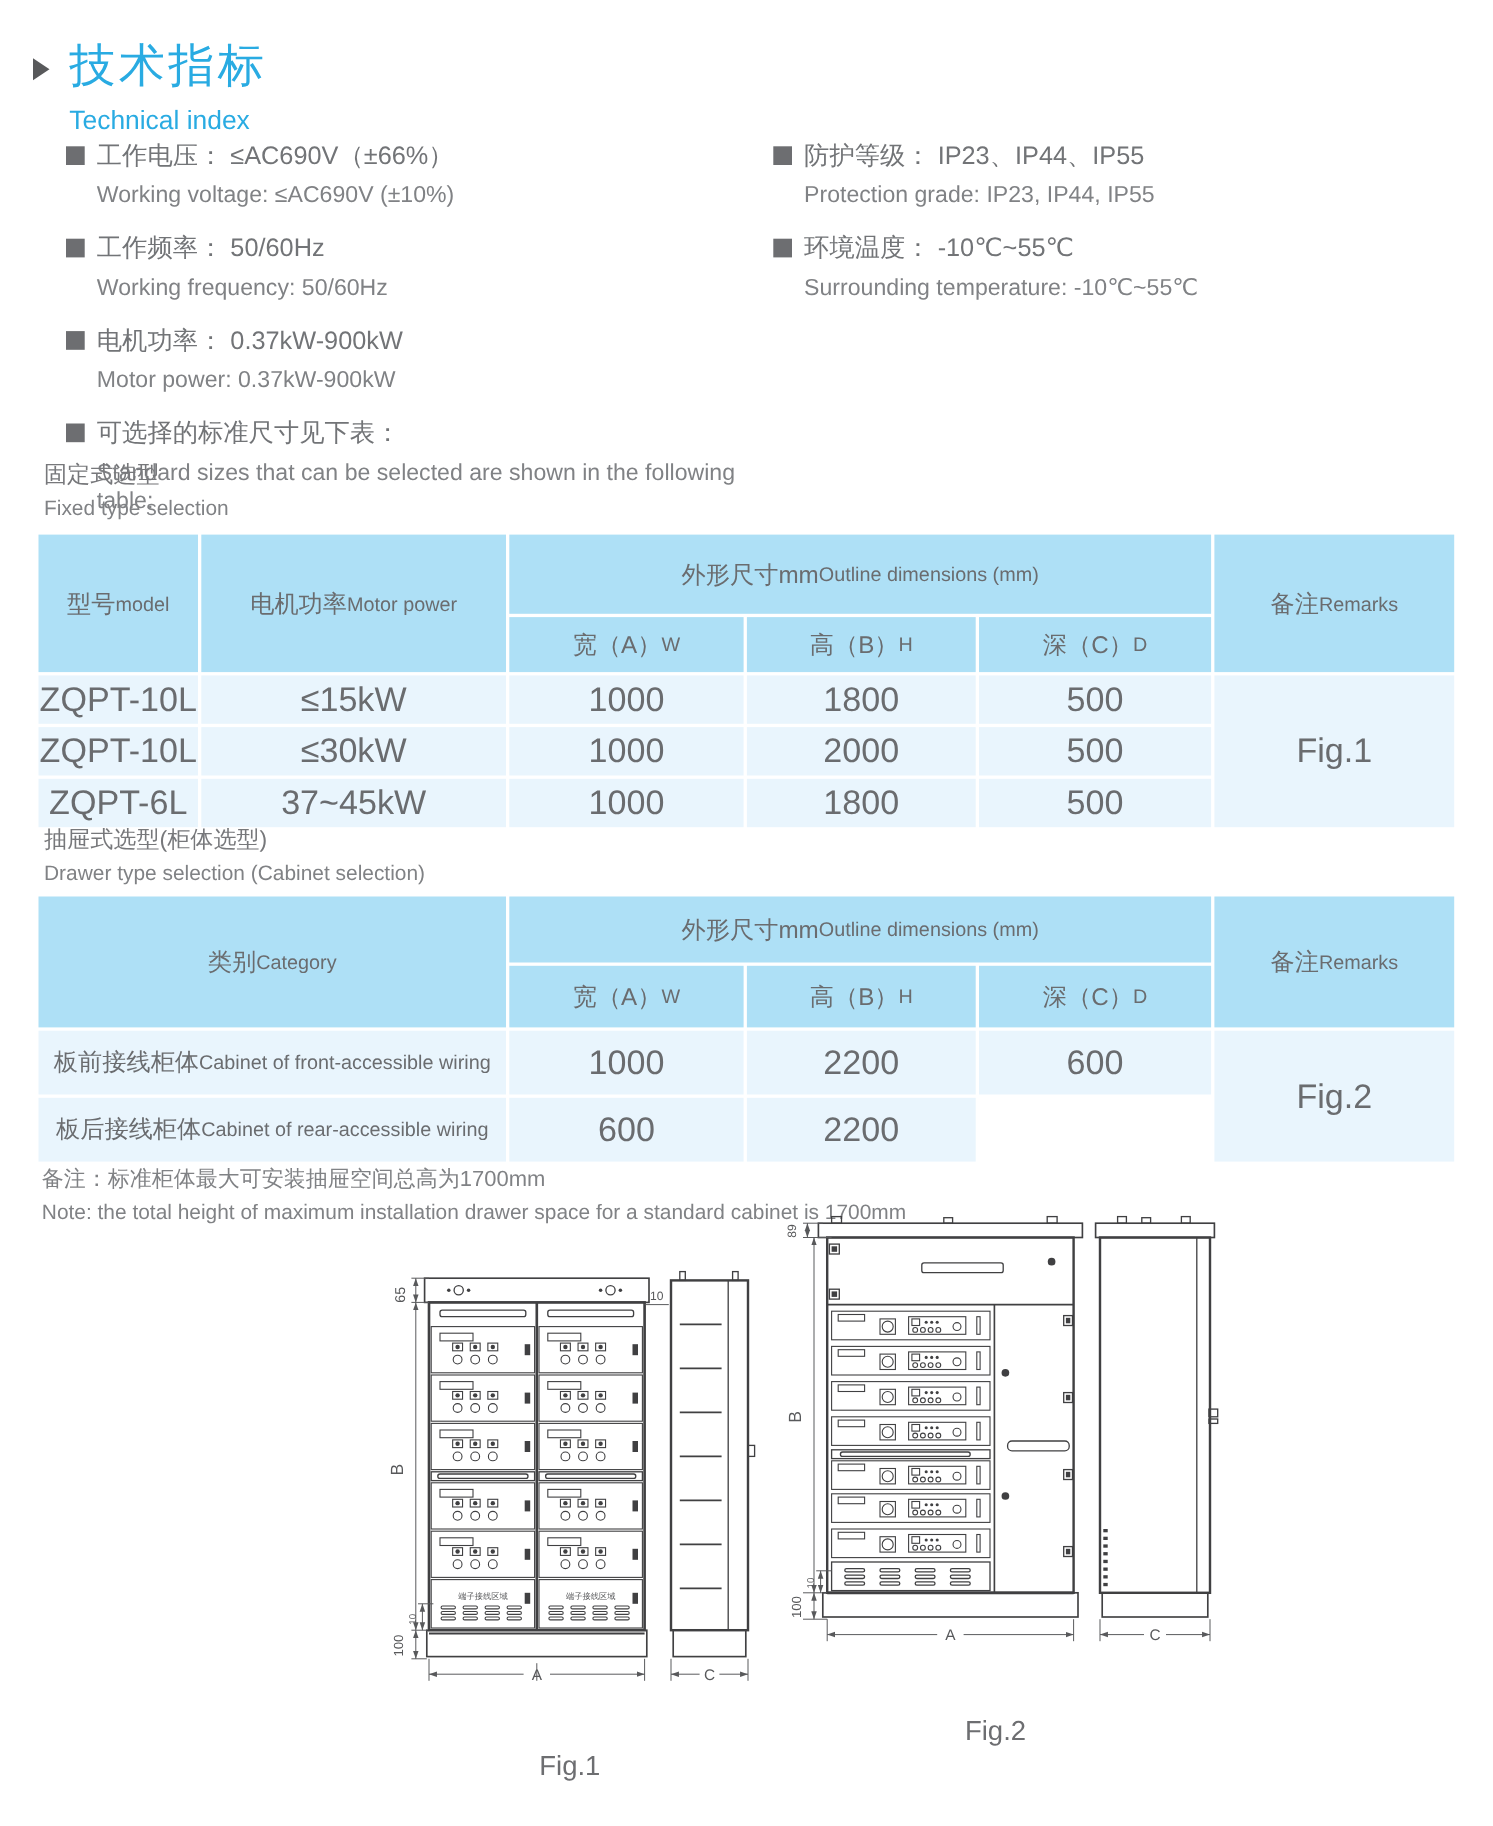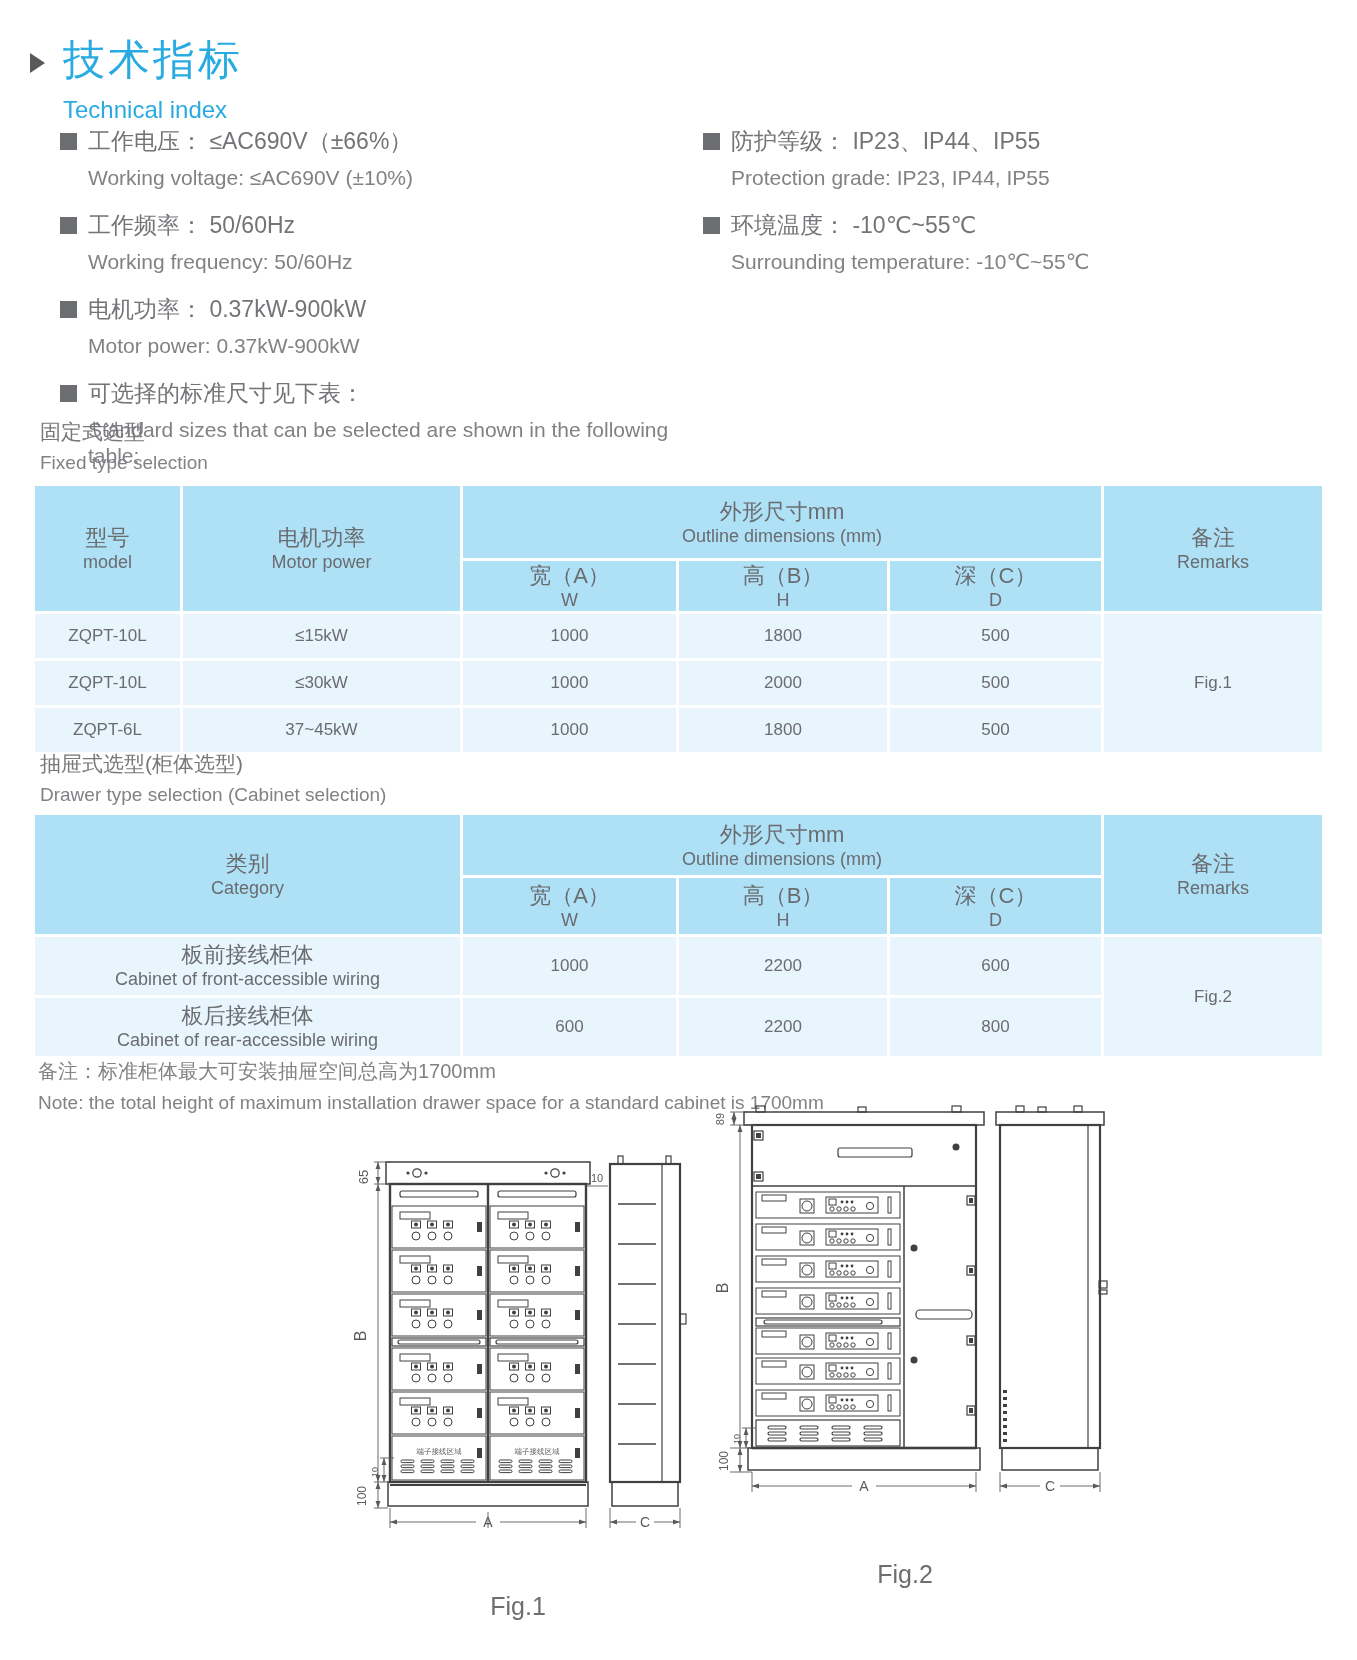--- a/index.html
+++ b/index.html
@@ -28,28 +28,28 @@
   .sec-title{position:absolute;left:40px;font-size:21px;color:#77787b;line-height:24px}
   .sec-title .en{font-size:19px;color:#808285;margin-top:7px}
   .sec1{top:420px}.sec2{top:752px}
 
   
   .grid-table{position:absolute;left:35px;display:grid;gap:3px;background:#fff}
   .t1{top:486px;grid-template-columns:145px 277px 213px 208px 211px 218px;
       grid-template-rows:72px 50px 44px 44px 44px}
   .t2{top:815px;grid-template-columns:425px 213px 208px 211px 218px;
       grid-template-rows:60px 56px 58px 58px}
-  .th,.td{display:flex;flex-direction:column;align-items:center;justify-content:center;text-align:center}
+  .th,.td{display:flex;flex-direction:row;align-items:center;justify-content:center;text-align:center}
   .th{background:#AEE0F6;color:#6a6c6f}
   .td{background:#E9F5FD;color:#6a6c6f}
   .th .zh{font-size:22px;line-height:27px}
   .th .en{font-size:18px;line-height:22px}
   .td .zh{font-size:22px;line-height:26px}
   .td .en{font-size:18px;line-height:22px}
-  .val{font-size:17px}
+  .val{font-size:31px}
 
   
   .note{position:absolute;left:38px;top:1058px;color:#808285}
   .note .zh{font-size:20px}
   .note .en{font-size:19px;margin-top:7px}
 
   
   .fig-wrap{position:absolute;text-align:center}
   .fig1-wrap{left:338px;top:1146px;width:360px}
   .fig2-wrap{left:700px;top:1098px;width:410px}
@@ -211,21 +211,20 @@
   <div class="td val" style="grid-area:3/2/4/3">1000</div>
   <div class="td val" style="grid-area:3/3/4/4">2200</div>
   <div class="td val" style="grid-area:3/4/4/5">600</div>
 
   <div class="td" style="grid-area:4/1/5/2">
     <div class="zh">板后接线柜体</div>
     <div class="en">Cabinet of rear-accessible wiring</div>
   </div>
   <div class="td val" style="grid-area:4/2/5/3">600</div>
   <div class="td val" style="grid-area:4/3/5/4">2200</div>
-  <div class="td val" style="grid-area:4/4/5/5">800</div>
 
   <div class="td val" style="grid-area:3/5/5/6">Fig.2</div>
 </div>
 
 <div class="note">
   <div class="zh">备注：标准柜体最大可安装抽屉空间总高为1700mm</div>
   <div class="en">Note: the total height of maximum installation drawer space for a standard cabinet is 1700mm</div>
 </div>
 
 <div class="fig-wrap fig1-wrap">

